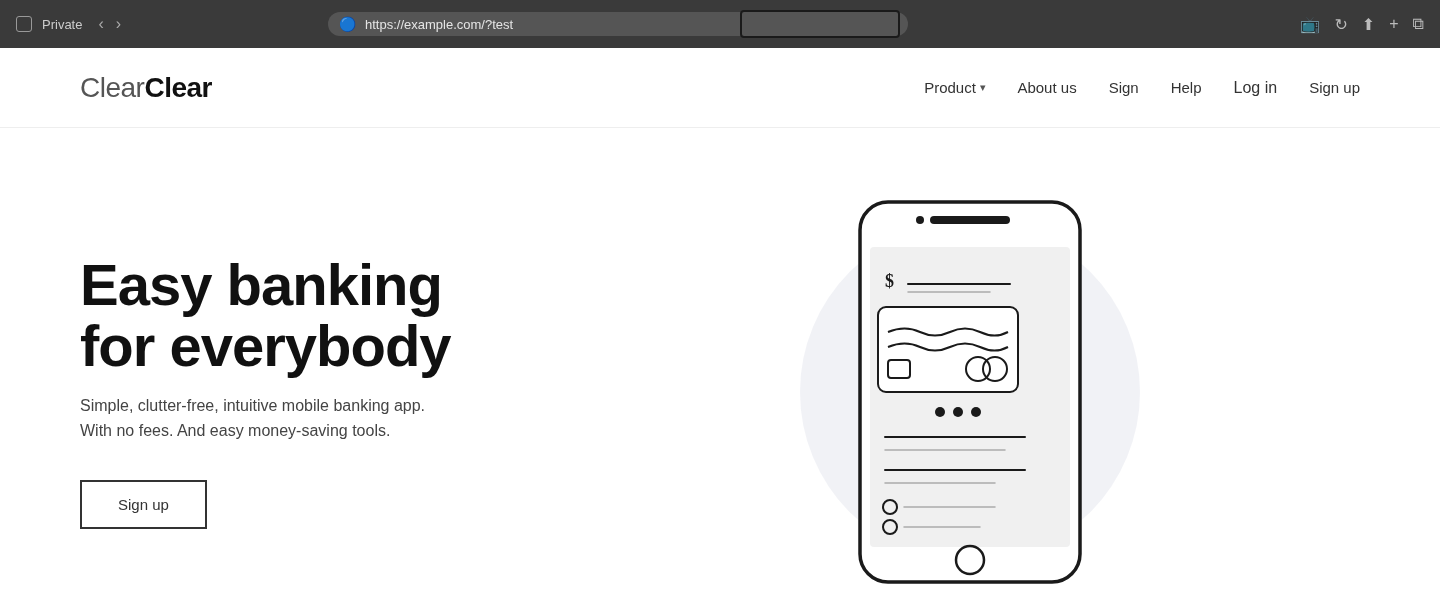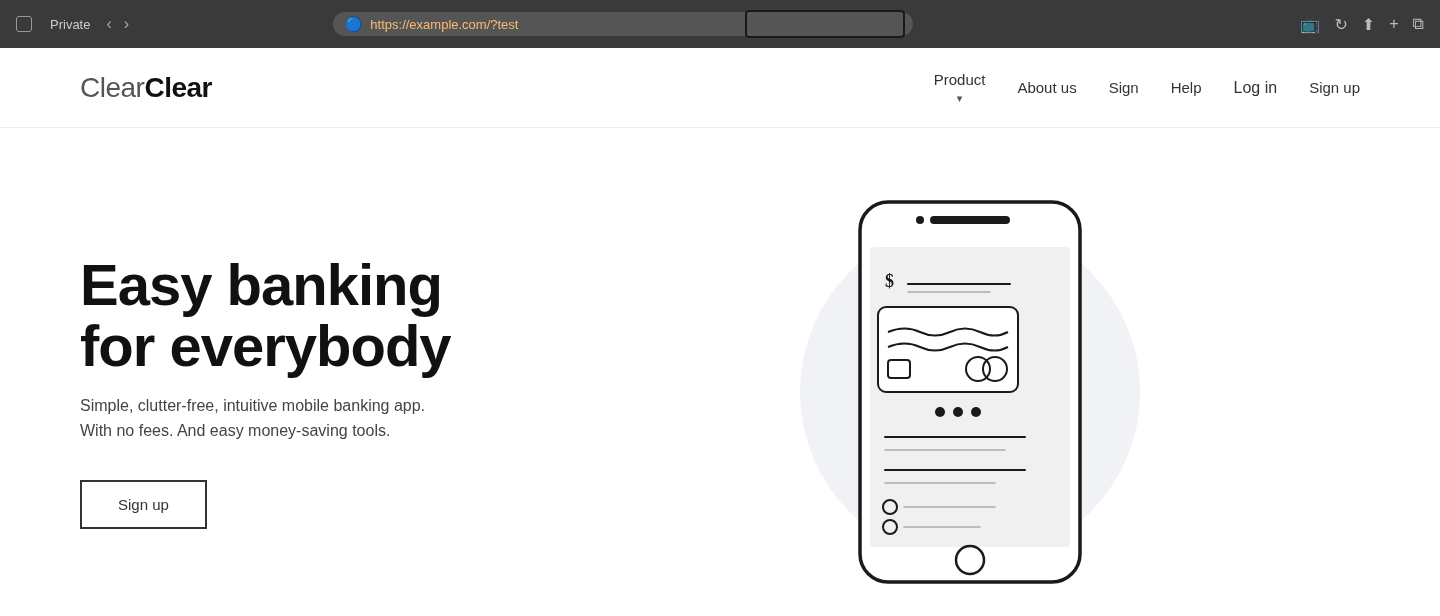--- a/index.html
+++ b/index.html
@@ -10,21 +10,21 @@
       background: #3a3a3a;
       height: 48px;
       display: flex;
       align-items: center;
       padding: 0 16px;
       gap: 12px;
     }
     .browser-left {
       display: flex;
       align-items: center;
-      gap: 18px;
+      gap: 10px;
       color: #ccc;
       font-size: 13px;
     }
     .tab-icon {
       width: 16px; height: 16px;
       border: 1.5px solid #999;
       border-radius: 3px;
       display: inline-block;
     }
     .nav-arrows {
@@ -43,21 +43,21 @@
       gap: 8px;
       max-width: 580px;
       margin: 0 auto;
       position: relative;
     }
     .secure-icon {
       color: #5b9bd5;
       font-size: 14px;
     }
     .url-text {
-      color: #fdba74;
+      color: #e5e5e5;
       font-size: 13px;
     }
     .url-highlight {
       position: absolute;
       right: 8px;
       top: 50%;
       transform: translateY(-50%);
       background: transparent;
       border: 2.5px solid #1a1a1a;
       border-radius: 4px;
@@ -121,21 +121,20 @@
       text-decoration: none;
       cursor: pointer;
     }
     .nav-link-product {
       display: flex;
       align-items: center;
       gap: 4px;
       font-size: 15px;
       color: #333;
       cursor: pointer;
-      flex-direction: column;
     }
     .chevron {
       font-size: 11px;
       color: #555;
     }
     .nav-btn-login {
       font-size: 16px;
       color: #333;
       cursor: pointer;
       text-decoration: none;

